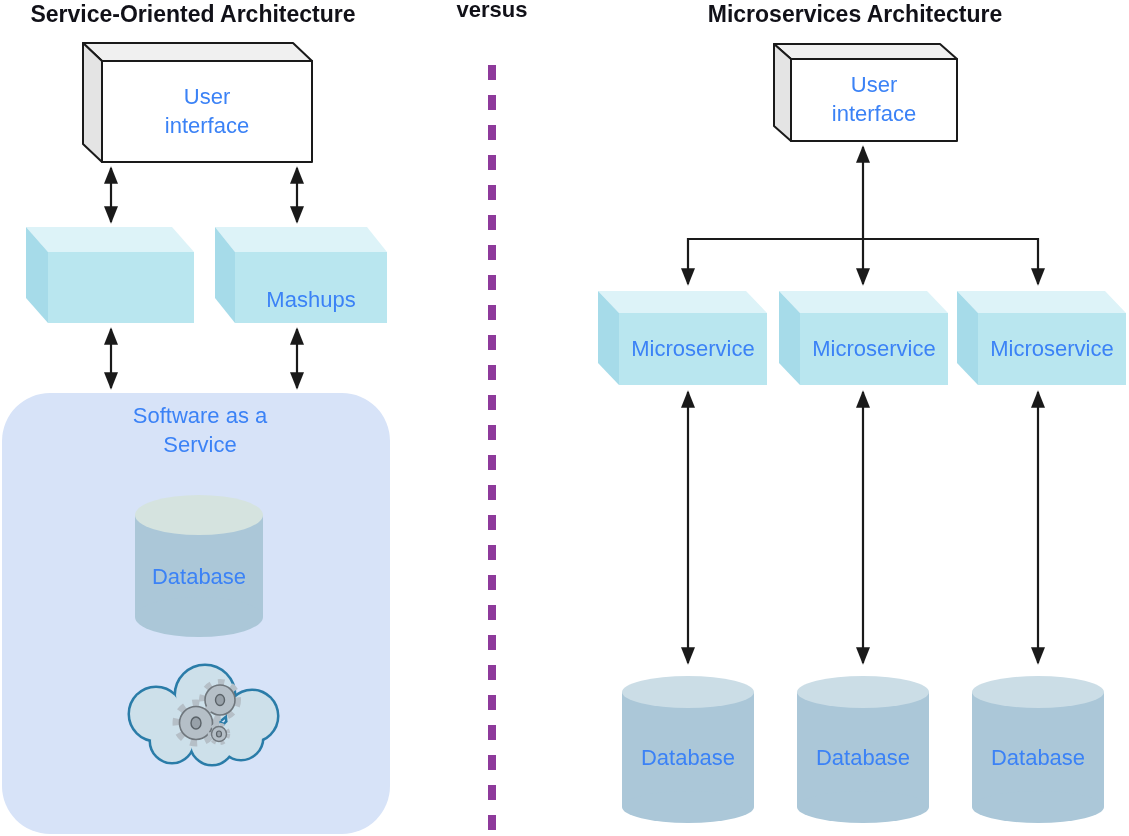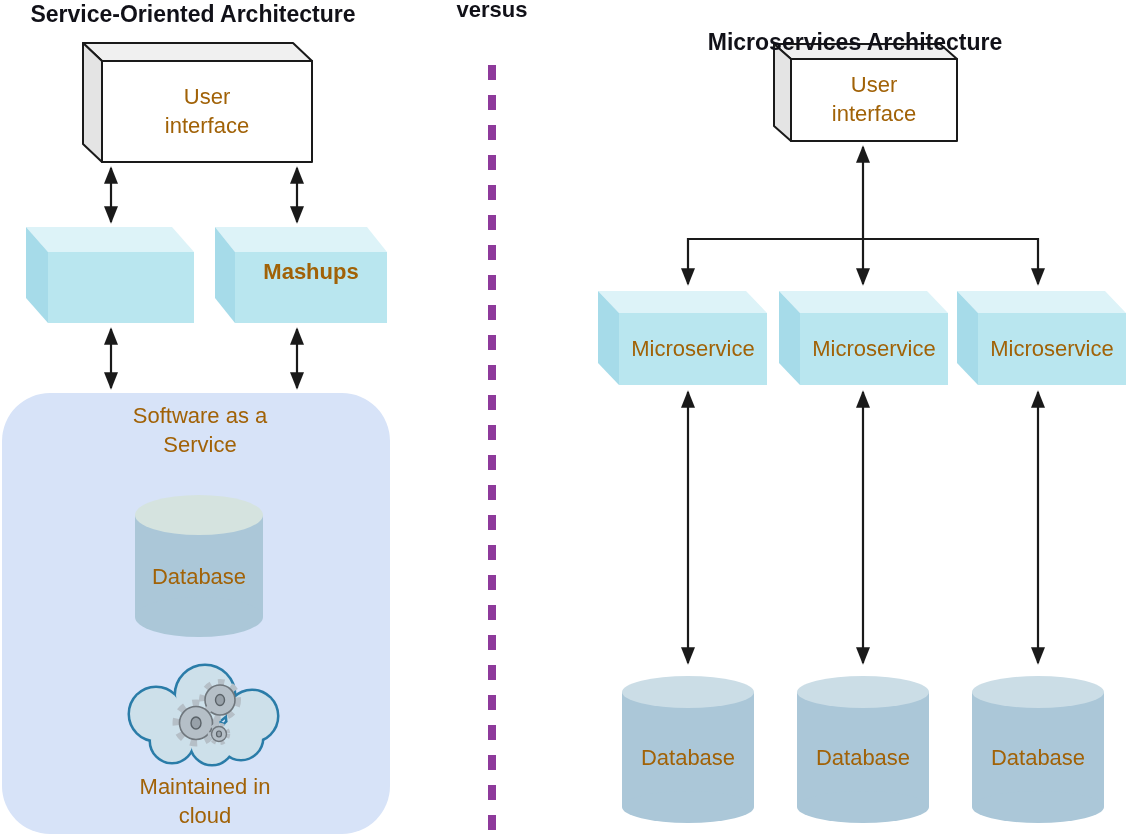--- a/index.html
+++ b/index.html
@@ -9,21 +9,21 @@
     background:#ffffff;
     font-family:"Liberation Sans", sans-serif;
     overflow:hidden;
   }
   #diagram-svg{position:absolute;left:0;top:0;}
   .lbl{
     position:absolute;
     transform:translate(-50%,-50%);
     white-space:pre-line;
     text-align:center;
-    color:#a16207;
+    color:#3b82f6;
     font-size:22px;
     line-height:1.3;
     pointer-events:none;
   }
   .title{
     font-weight:700;
     font-size:23px;
     color:#111118;
     white-space:nowrap;
   }
@@ -152,30 +152,28 @@
       <line x1="863" y1="147" x2="863" y2="284" marker-start="url(#arrow)" marker-end="url(#arrow)"></line>
       <path d="M 688 284 V 239 H 1038 V 284" marker-start="url(#arrow)" marker-end="url(#arrow)"></path>
       <line x1="688" y1="392" x2="688" y2="663" marker-start="url(#arrow)" marker-end="url(#arrow)"></line>
       <line x1="863" y1="392" x2="863" y2="663" marker-start="url(#arrow)" marker-end="url(#arrow)"></line>
       <line x1="1038" y1="392" x2="1038" y2="663" marker-start="url(#arrow)" marker-end="url(#arrow)"></line>
     </g>
   </svg>
 
   <div class="lbl title" style="left:193px;top:15px;">Service-Oriented Architecture</div>
   <div class="lbl versus" style="left:492px;top:10px;">versus</div>
-  <div class="lbl title" style="left:855px;top:15px;margin-top:28px;">Microservices Architecture</div>
+  <div class="lbl title" style="left:855px;top:15px;">Microservices Architecture</div>
 
   <div class="lbl" style="left:207px;top:112px;">User
 interface</div>
-  <div class="lbl" style="left:311px;top:272px;font-weight:bold;">Mashups</div>
+  <div class="lbl" style="left:311px;top:300px;">Mashups</div>
   <div class="lbl" style="left:200px;top:431px;">Software as a
 Service</div>
   <div class="lbl" style="left:199px;top:577px;">Database</div>
-  <div class="lbl" style="left:205px;top:802px;">Maintained in
-cloud</div>
 
   <div class="lbl" style="left:874px;top:100px;">User
 interface</div>
   <div class="lbl" style="left:693px;top:349px;">Microservice</div>
   <div class="lbl" style="left:874px;top:349px;">Microservice</div>
   <div class="lbl" style="left:1052px;top:349px;">Microservice</div>
   <div class="lbl" style="left:688px;top:758px;">Database</div>
   <div class="lbl" style="left:863px;top:758px;">Database</div>
   <div class="lbl" style="left:1038px;top:758px;">Database</div>
 

